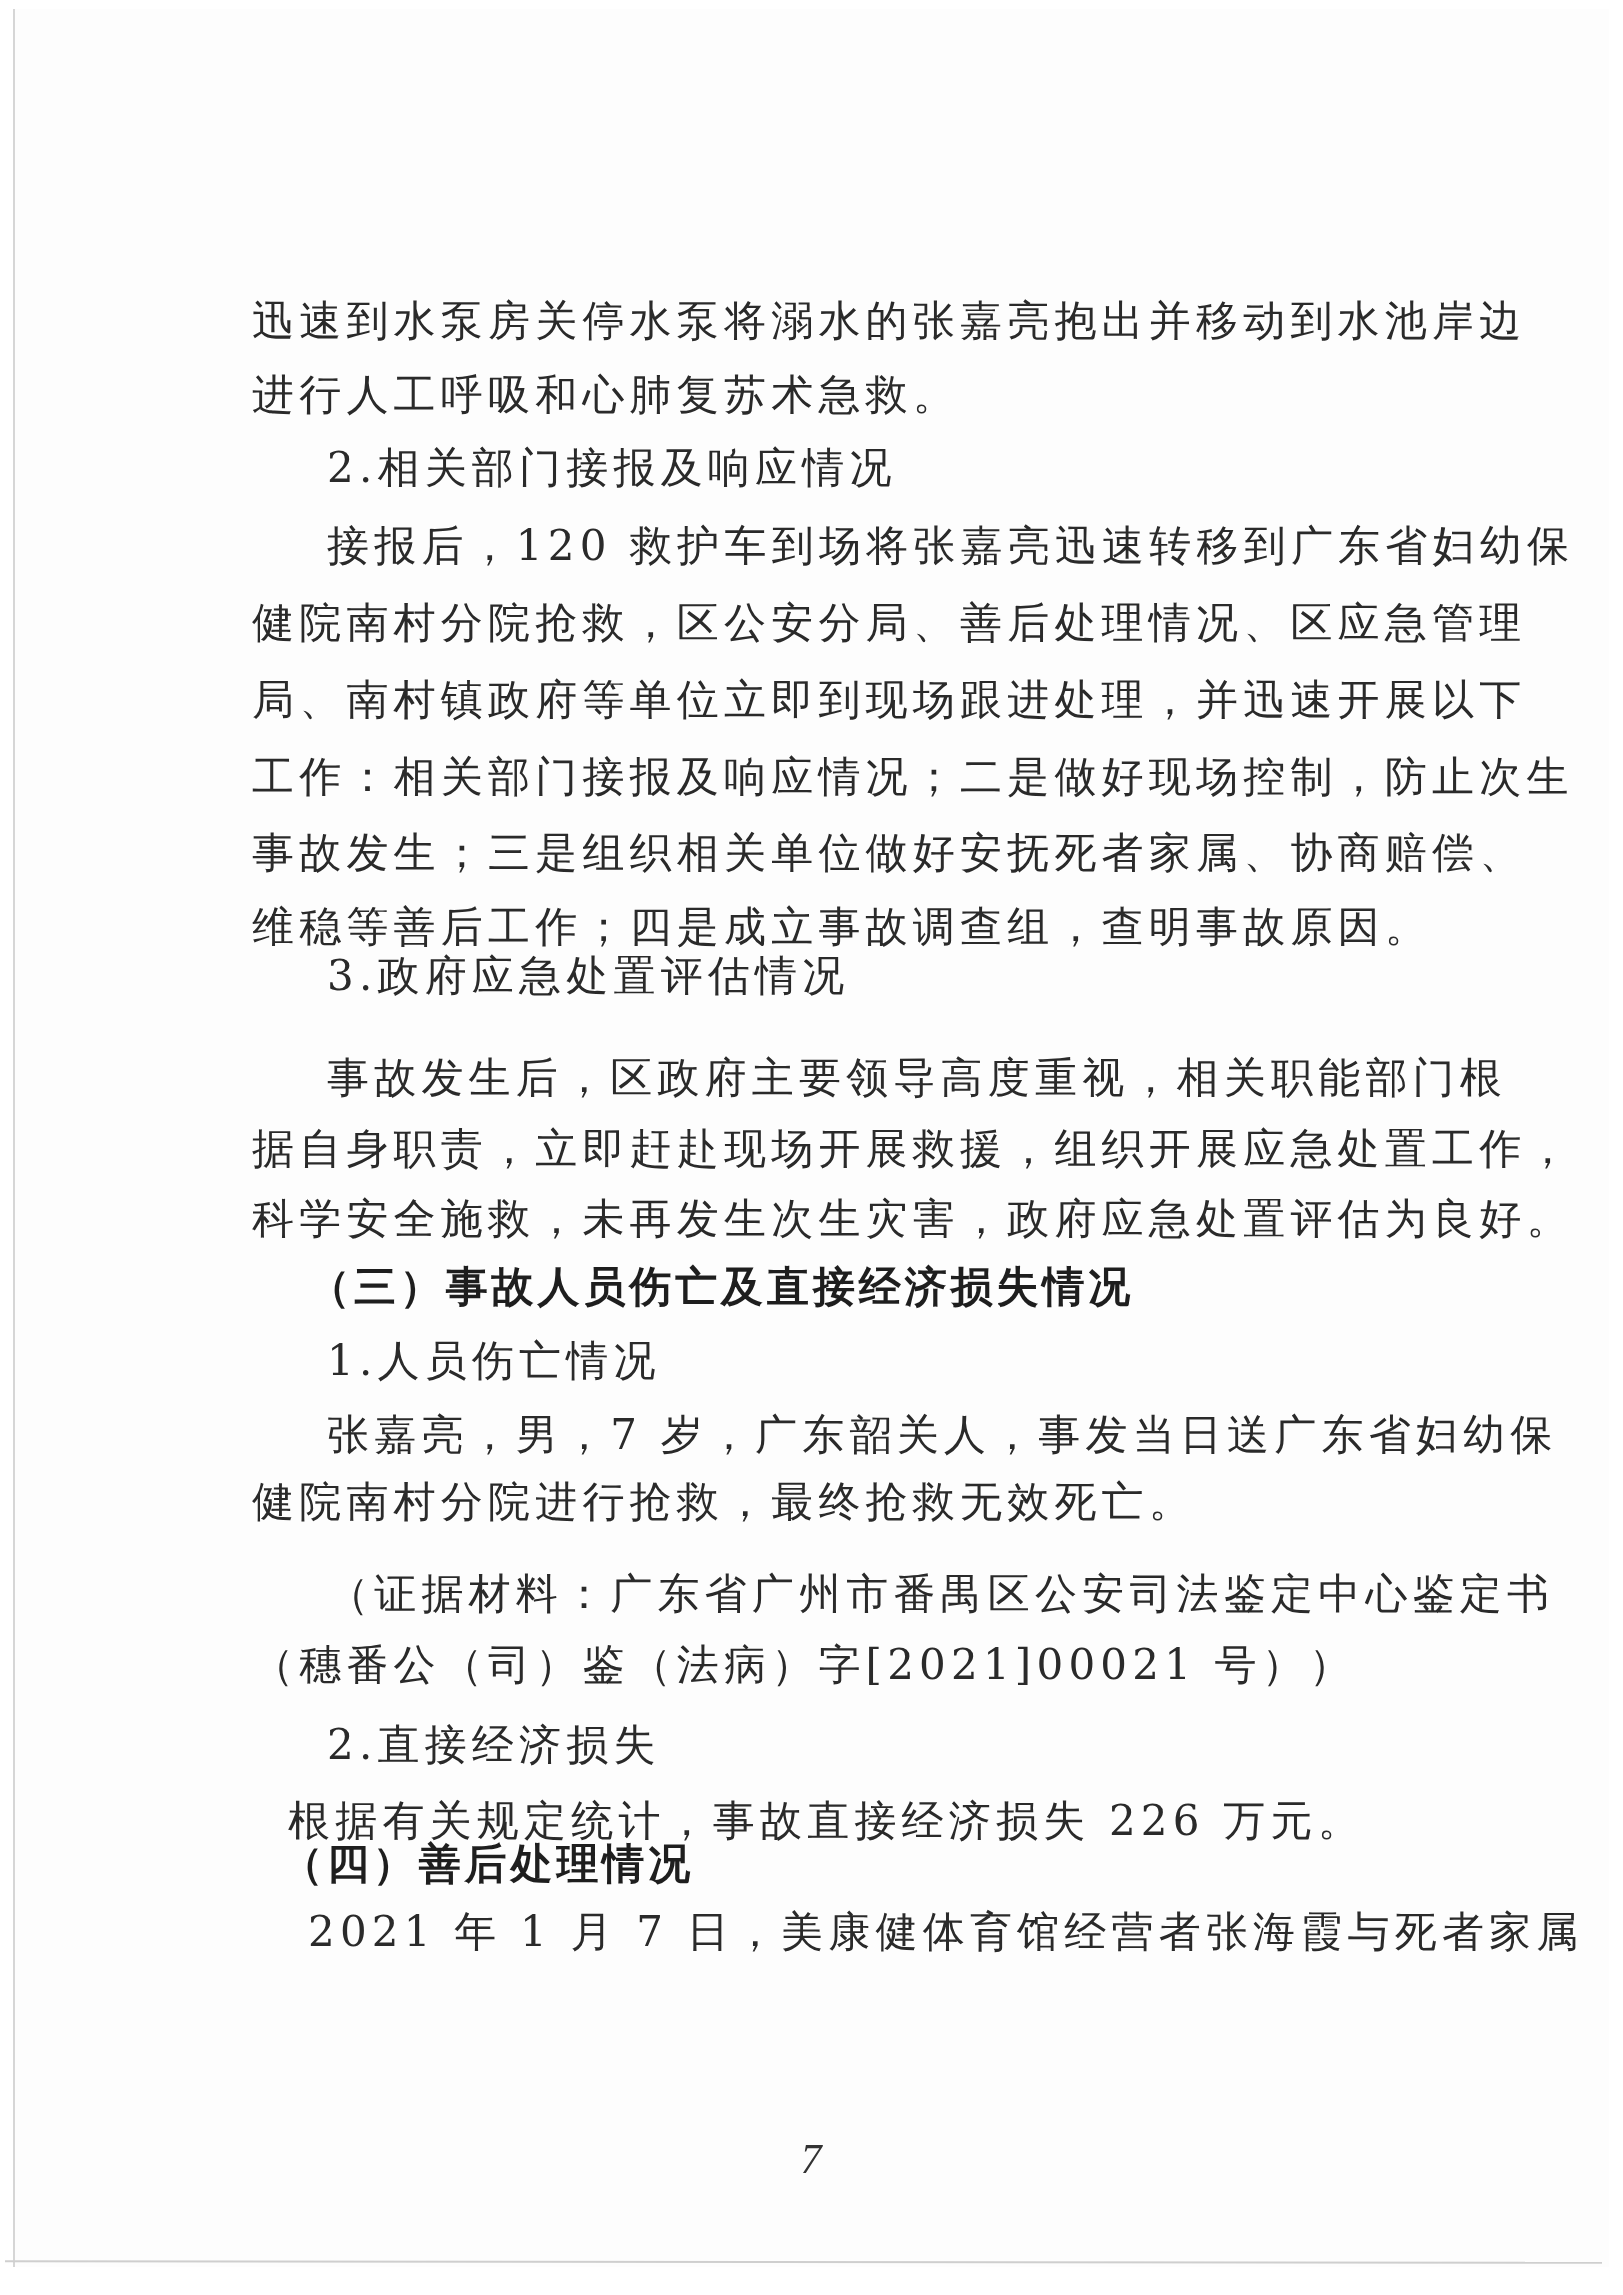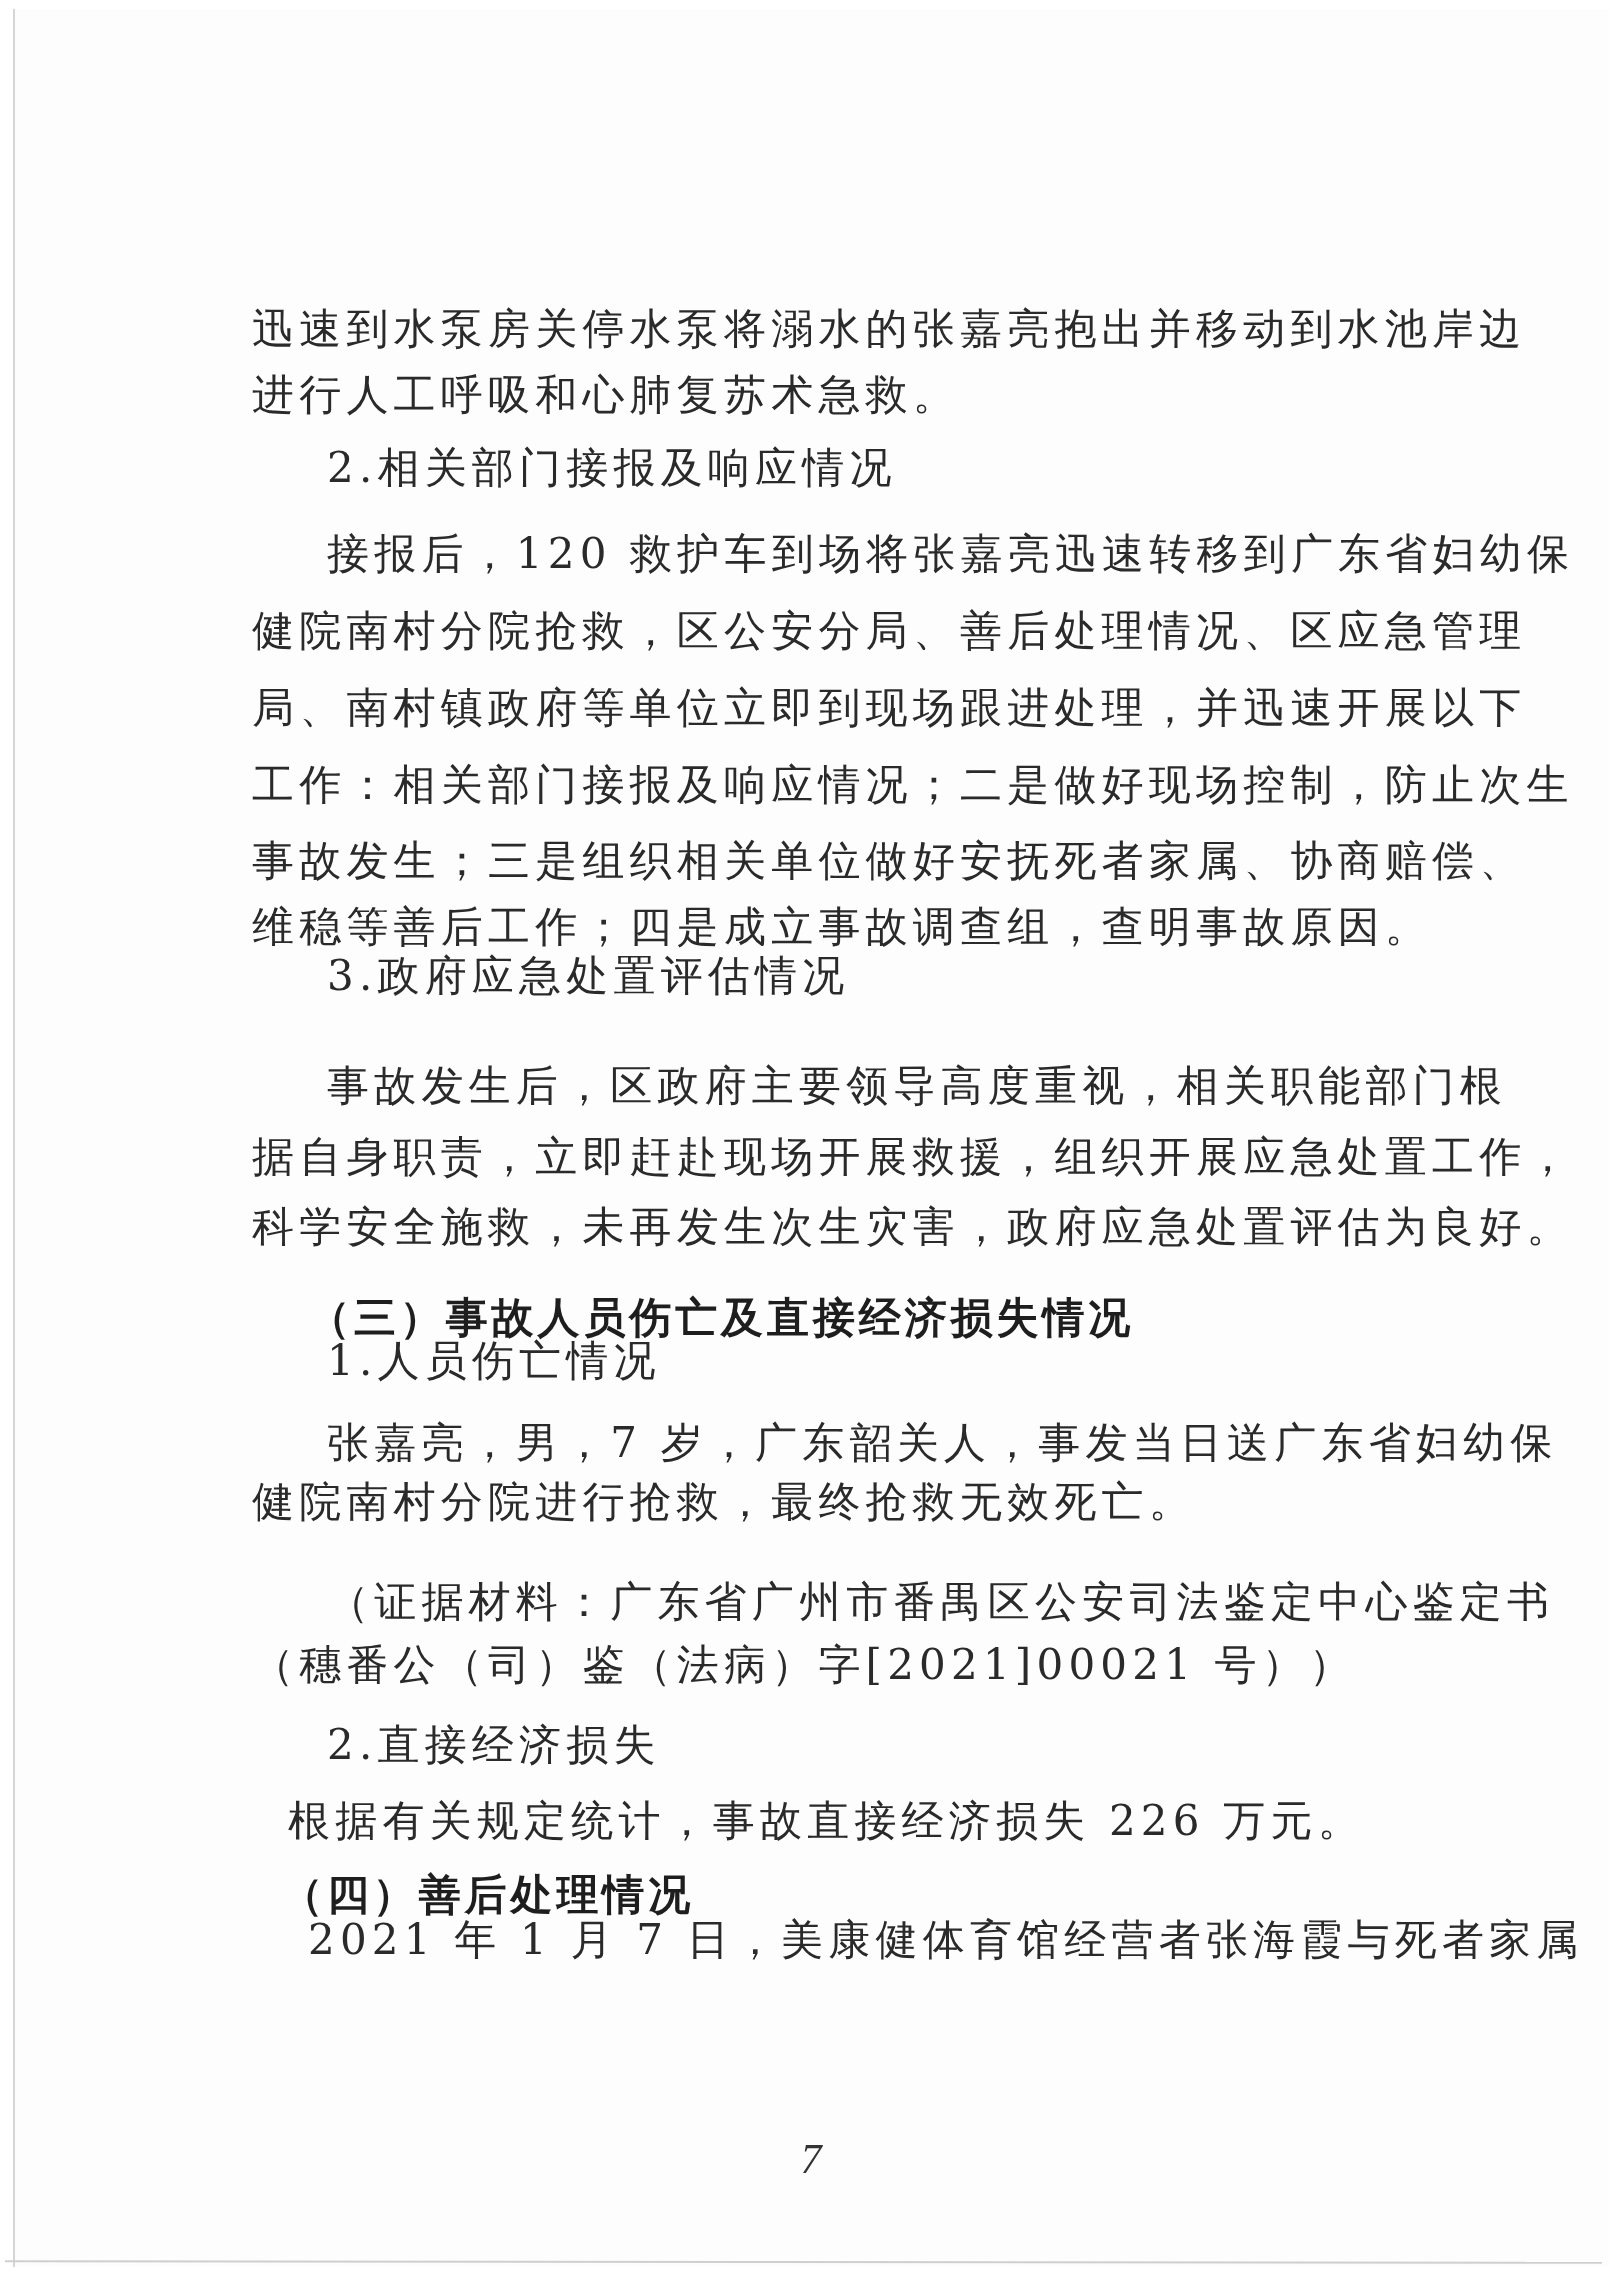--- a/index.html
+++ b/index.html
@@ -39,28 +39,26 @@
       width: 1198px;
       height: 52px;
       line-height: 52px;
       font-size: 42px;
       white-space: nowrap;
       letter-spacing: 5.2px;
     }
     .line.justify {
       text-align: justify;
       text-align-last: justify;
-      margin-top: 8px;
     }
     .line.indent { left: 327px; width: 1123px; }
     .line.heading {
       font-weight: bold;
       letter-spacing: 3.9px;
       color: #1e1e1e;
-      margin-top: 31px;
     }
     .line.heading.indent { left: 308px; }
     .page-number {
       position: absolute;
       left: 785px;
       top: 2135px;
       width: 52px;
       text-align: center;
       font-family: "Liberation Serif", serif;
       font-style: italic;

